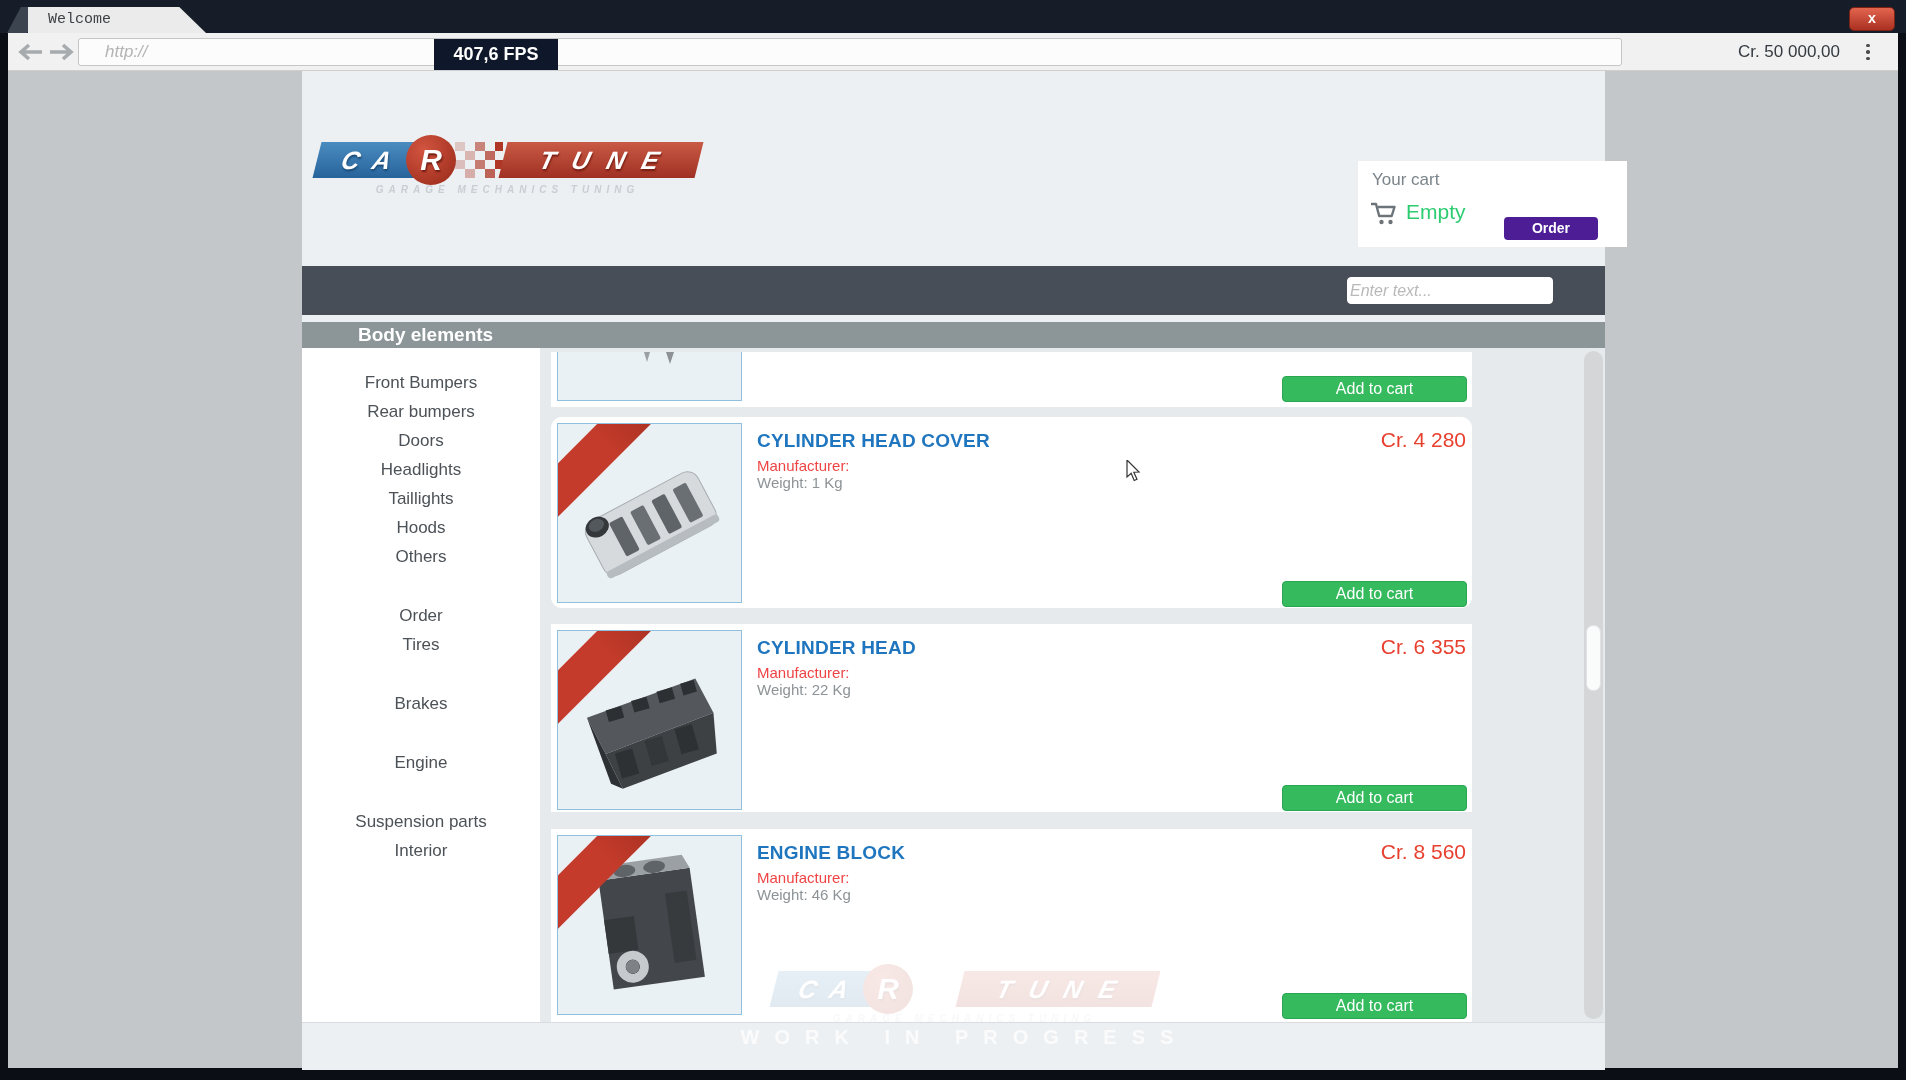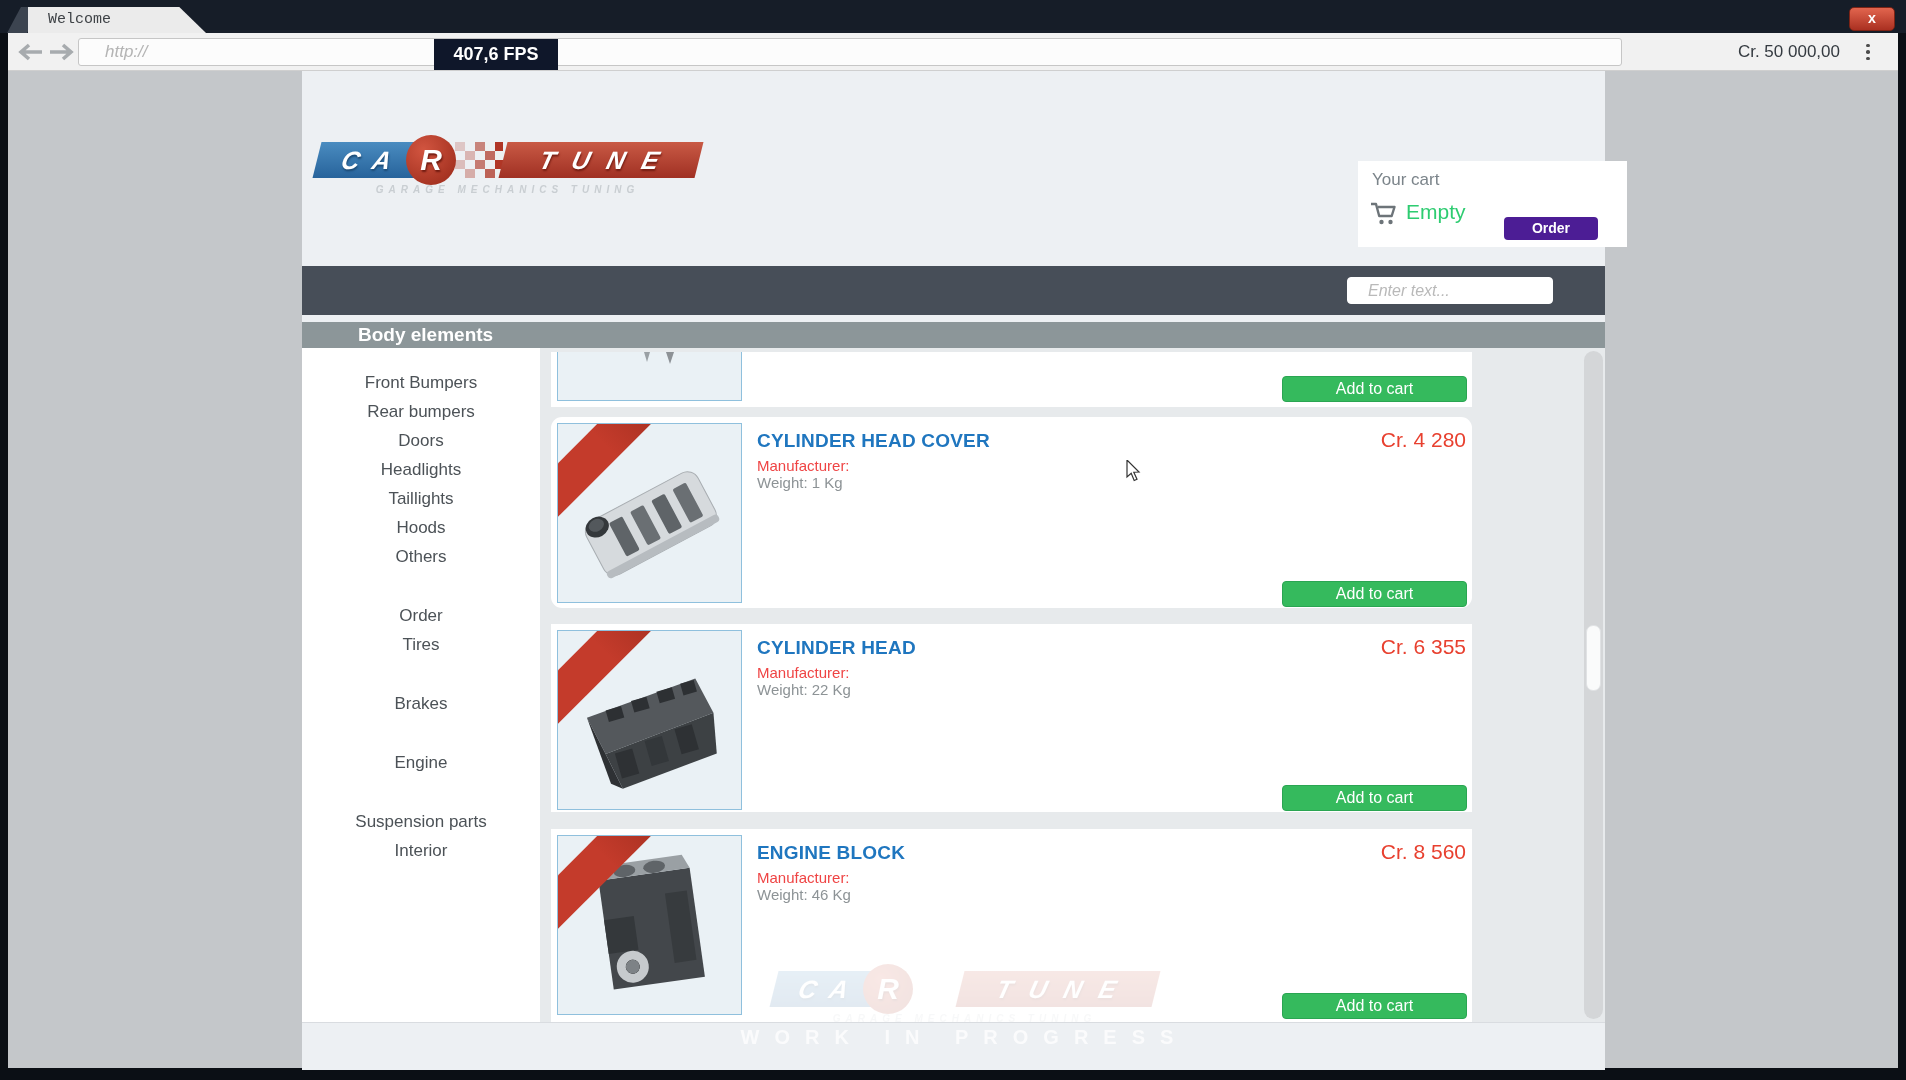--- a/index.html
+++ b/index.html
@@ -65,21 +65,21 @@
   .cart-icon { position:absolute; left:12px; top:40px; }
   .cart-status { position:absolute; left:48px; top:39px; font-size:21px; color:#2ecc71; }
   .order-btn { position:absolute; left:146px; top:56px; width:94px; height:23px;
     background:#4c1d95; border-radius:4px; color:#fff; font-weight:bold; font-size:14px;
     text-align:center; line-height:23px; }
 
   
   .nav { position:absolute; left:0; top:195px; width:1303px; height:49px; background:#474e58; }
   .search-input { position:absolute; left:1045px; top:11px; width:206px; height:27px;
     background:#fff; border:1px solid #fff; border-radius:4px; outline:none;
-    font-size:16px; font-style:italic; color:#555; padding-left:20px; }
+    font-size:16px; font-style:italic; color:#555; padding-left:2px; }
   .search-input::placeholder { color:#b9b9b9; font-style:italic; }
 
   
   .cat-bar { position:absolute; left:0; top:251px; width:1303px; height:26px; background:#8c9699;
     color:#fff; font-weight:bold; font-size:19px; line-height:25px; padding-left:56px; }
 
   
   .sidebar { position:absolute; left:0; top:277px; width:238px; height:674px; background:#fff; padding-top:20px; }
   .side-item { height:29px; line-height:29px; text-align:center; font-size:17px; color:#4c5257; }
   .grp-gap { margin-top:30px; }

